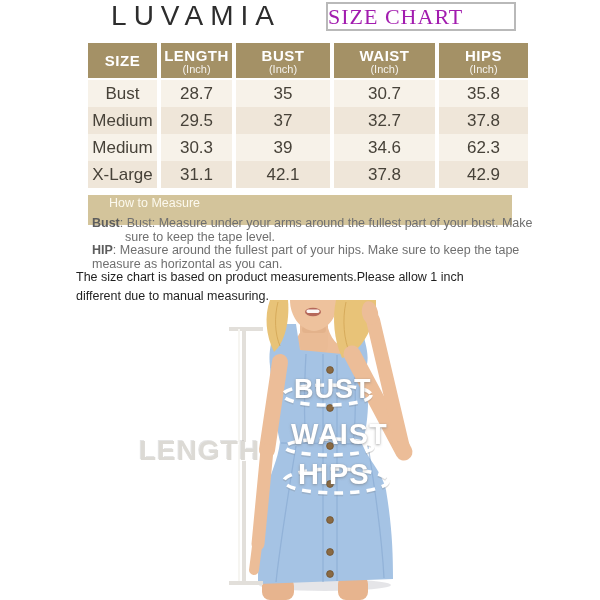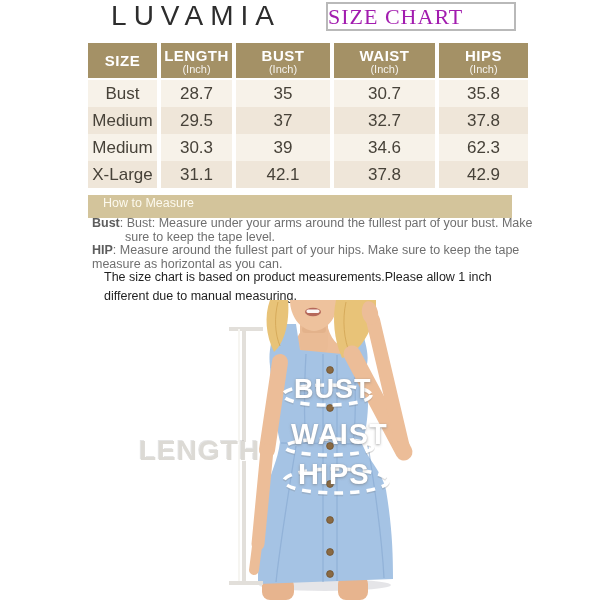--- a/index.html
+++ b/index.html
@@ -21,28 +21,28 @@
                  vertical-align:middle;text-align:center;border-bottom:2px solid #fff;}
   .size-table th + th, .size-table td + td{border-left:4px solid #fff;}
   .col-label{font-size:15px;font-weight:700;letter-spacing:.5px;line-height:15px;}
   .col-sub{font-size:11px;font-weight:400;color:rgba(255,255,255,.88);line-height:10px;margin-top:1px;}
   .col-sub:empty{display:none;}
   .size-table td{height:27px;padding:0;text-align:center;font-size:17px;color:#474239;}
   .size-table tbody tr:nth-child(odd) td{background:#f7f2e9;}
   .size-table tbody tr:nth-child(even) td{background:#efe6d9;}
 
   
-  .htm-banner{position:absolute;left:88px;top:195px;width:424px;height:23px;
+  .htm-banner{position:absolute;left:88px;top:195px;width:424px;height:30px;
               background:#d3c49b;color:#fcf9ee;font-size:12.5px;line-height:17px;
-              padding-left:15px;box-sizing:border-box;}
+              padding-left:21px;box-sizing:border-box;}
   .measure-p{position:absolute;left:88px;width:428px;font-size:12.5px;line-height:13.5px;color:#6f6f6f;margin:4px;}
   .measure-p b{color:#5d5d5d;}
   .p-bust{top:213px;padding-left:33px;text-indent:-33px;}
   .p-hip{top:240px;}
-  .p-note{position:absolute;left:104px;top:268px;width:428px;margin:0;
+  .p-note{position:absolute;left:76px;top:268px;width:428px;margin:0;
           font-size:12.5px;line-height:19px;color:#1f1f1f;}
 
   
   .figure{position:absolute;left:130px;top:300px;width:340px;height:300px;}
   .figure svg{position:absolute;left:0;top:0;}
   .meas-label{position:absolute;color:#ffffff;font-weight:800;letter-spacing:1px;
               text-shadow:0 1px 3px rgba(110,110,110,.55),0 0 1px rgba(130,130,130,.4);}
   .lbl-bust{left:164px;top:74px;font-size:27px;}
   .lbl-waist{left:161px;top:118px;font-size:29px;}
   .lbl-hips{left:168px;top:158px;font-size:29px;}

